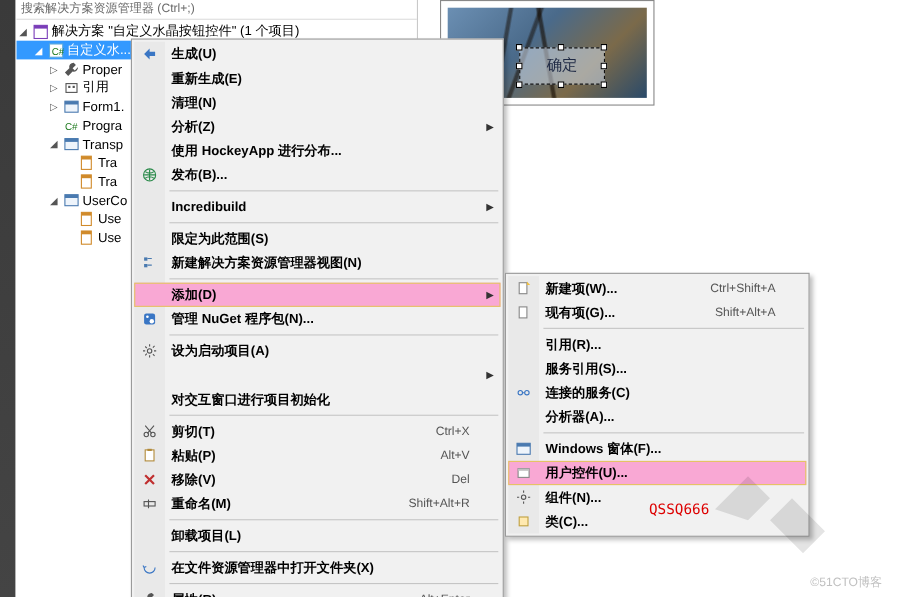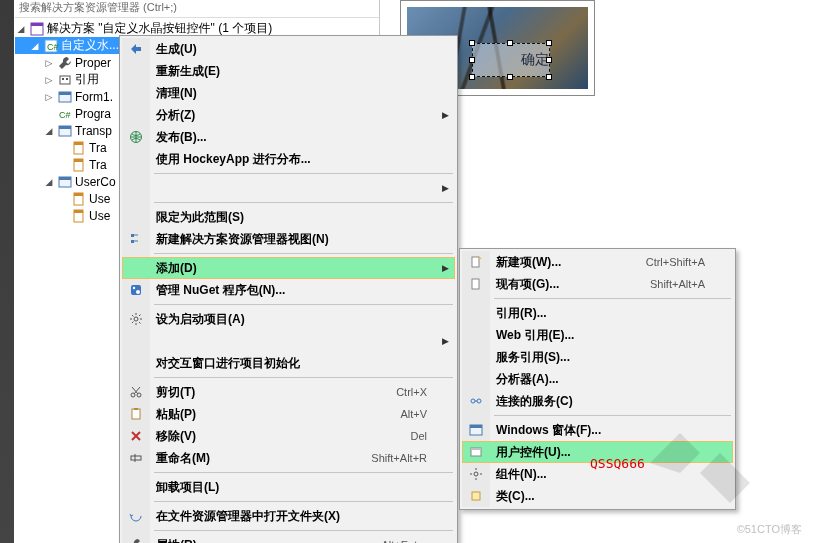--- a/index.html
+++ b/index.html
@@ -18,38 +18,38 @@
   .twisty.open::before { content: "◢"; }
   .twisty.closed::before { content: "▷"; }
   .ic { width: 16px; height: 16px; display: inline-flex; align-items: center; justify-content: center; margin: 0 2px; }
   .ic svg { width: 14px; height: 14px; }
   .ind { display:inline-block; }
   
   
   .menu { position: absolute; background: #f1f1f1; border: 1px solid #9a9a9a; box-shadow: 3px 3px 4px rgba(0,0,0,.25); padding: 2px; }
   .menu .gutter { position: absolute; left: 2px; top: 2px; bottom: 2px; width: 28px; background: #e9e9e9; }
   .menu-item { position: relative; display: flex; align-items: center; height: 22px; padding-left: 34px; padding-right: 28px; }
-  .menu-item.hl { background: #86efac; }
+  .menu-item.hl { background: #f9a8d4; }
   .menu-item.hl::after { content:""; position:absolute; inset:0; border:1px solid #e5c365; pointer-events:none;}
   .menu-sep { height: 1px; background: #c5c5c5; margin: 3px 2px 3px 32px; }
   .mi-icon { position: absolute; left: 6px; width: 16px; height: 16px; display: inline-flex; align-items: center; justify-content: center; }
   .mi-icon svg { width: 14px; height: 14px; }
   .mi-label { flex: 1; font-weight: bold; }
   .mi-short { color: #555; font-size: 11px; }
   .mi-arrow { position: absolute; right: 6px; font-size: 9px; color: #333; }
   
   
   .preview { position: absolute; left: 400px; top: 0; width: 195px; height: 96px; border: 1px solid #888; background: #fff; padding: 6px; }
   .designer-surface { width: 100%; height: 100%; position: relative; background: linear-gradient(135deg,#6b8fb3 0%,#4a6a8a 40%,#7b6a4a 70%,#2a4a6a 100%); overflow:hidden;}
   .designer-surface::before { content:""; position:absolute; inset:0; background:
       linear-gradient(80deg, transparent 48%, rgba(20,10,0,.6) 49%, rgba(20,10,0,.6) 50%, transparent 51%),
       linear-gradient(-70deg, transparent 58%, rgba(20,10,0,.5) 59%, rgba(20,10,0,.5) 60%, transparent 61%),
       linear-gradient(100deg, transparent 28%, rgba(20,10,0,.5) 29%, rgba(20,10,0,.5) 30%, transparent 31%);
   }
-  .sel-btn { position: absolute; left: 65px; top: 36px; width: 78px; height: 34px; border: 1px dashed #111; background: rgba(210,220,235,.55); display:flex; align-items:center; justify-content:flex-end; font-size: 14px; color: #1f2a44; }
+  .sel-btn { position: absolute; left: 65px; top: 36px; width: 78px; height: 34px; border: 1px dashed #111; background: rgba(210,220,235,.55); display:flex; align-items:center; justify-content:center; font-size: 14px; color: #1f2a44; }
   .handle { position: absolute; width: 6px; height: 6px; background: #fff; border: 1px solid #000; }
   
   
   .wm { position:absolute; right:18px; bottom:6px; font-size:11px; color:#c0c0c0; }
   .wm-logo { position:absolute; right:60px; bottom:40px; width:120px; height:80px; opacity:.1; }
   .annot { position:absolute; color:#d00; font-size:13px; font-family: Consolas, monospace;}
 </style>
 </head>
 <body>
 
@@ -217,33 +217,34 @@
       <span class="mi-label">重新生成(E)</span>
     </div>
   <div class="menu-item">
       <span class="mi-label">清理(N)</span>
     </div>
   <div class="menu-item">
       <span class="mi-label">分析(Z)</span>
       <span class="mi-arrow">▶</span>
     </div>
   <div class="menu-item">
+      <span class="mi-label">使用 HockeyApp 进行分布...</span>
+    </div>
+  <div class="menu-item">
     <span class="mi-icon">
         <svg viewBox="0 0 14 14">
           <circle cx="7" cy="7" r="5.5" fill="none" stroke="#2a8a4a"></circle>
           <path d="M2 7h10M7 2v10M3 4c3 2 5 2 8 0M3 10c3-2 5-2 8 0" stroke="#2a8a4a" fill="none"></path>
         </svg>
       </span>
     <span class="mi-label">发布(B)...</span>
   </div>
-  <div class="menu-item">
-      <span class="mi-label">使用 HockeyApp 进行分布...</span>
-    </div>
-  <div class="menu-sep"></div>
-  <div class="menu-item">
+  <div class="menu-sep"></div>
+  <div class="menu-item">
+      <span class="mi-label">Incredibuild</span>
       <span class="mi-arrow">▶</span>
     </div>
   <div class="menu-sep"></div>
   <div class="menu-item">
       <span class="mi-label">限定为此范围(S)</span>
     </div>
   <div class="menu-item">
     <span class="mi-icon">
         <svg viewBox="0 0 14 14">
           <rect x="2" y="2" width="3" height="3" fill="#4a7ab0"></rect>
@@ -371,38 +372,35 @@
         </svg>
       </span>
     <span class="mi-label">现有项(G)...</span>
       <span class="mi-short">Shift+Alt+A</span>
   </div>
   <div class="menu-sep"></div>
   <div class="menu-item">
       <span class="mi-label">引用(R)...</span>
     </div>
   <div class="menu-item">
-      <span class="mi-label">Web 引用(E)...</span>
-    </div>
-  <div class="menu-item">
       <span class="mi-label">服务引用(S)...</span>
-    </div>
-  <div class="menu-item">
-      <span class="mi-label">分析器(A)...</span>
     </div>
   <div class="menu-item">
     <span class="mi-icon">
         <svg viewBox="0 0 14 14">
           <circle cx="4" cy="7" r="2" fill="none" stroke="#3a76c4"></circle>
           <circle cx="10" cy="7" r="2" fill="none" stroke="#3a76c4"></circle>
           <path d="M6 7h2" stroke="#3a76c4"></path>
         </svg>
       </span>
     <span class="mi-label">连接的服务(C)</span>
   </div>
+  <div class="menu-item">
+      <span class="mi-label">分析器(A)...</span>
+    </div>
   <div class="menu-sep"></div>
   <div class="menu-item">
     <span class="mi-icon">
         <svg viewBox="0 0 14 14">
           <rect x="1" y="2" width="12" height="10" fill="#eef4fb" stroke="#4a7ab0"></rect>
           <rect x="1" y="2" width="12" height="3" fill="#4a7ab0"></rect>
         </svg>
       </span>
     <span class="mi-label">Windows 窗体(F)...</span>
   </div>

